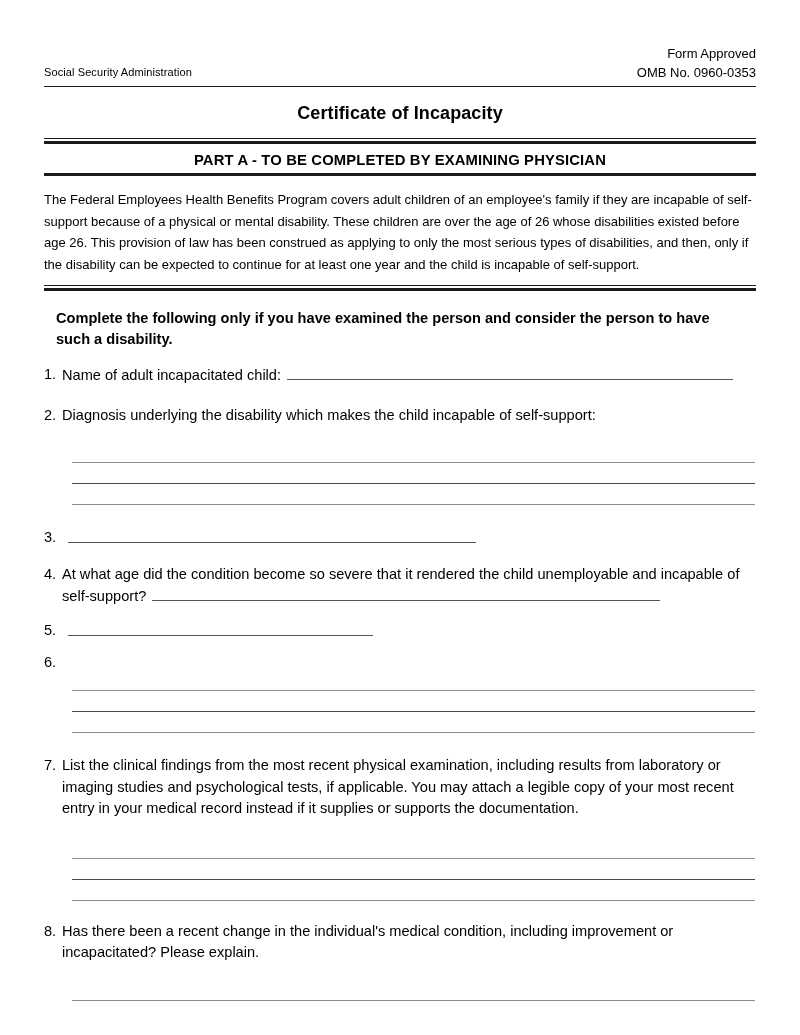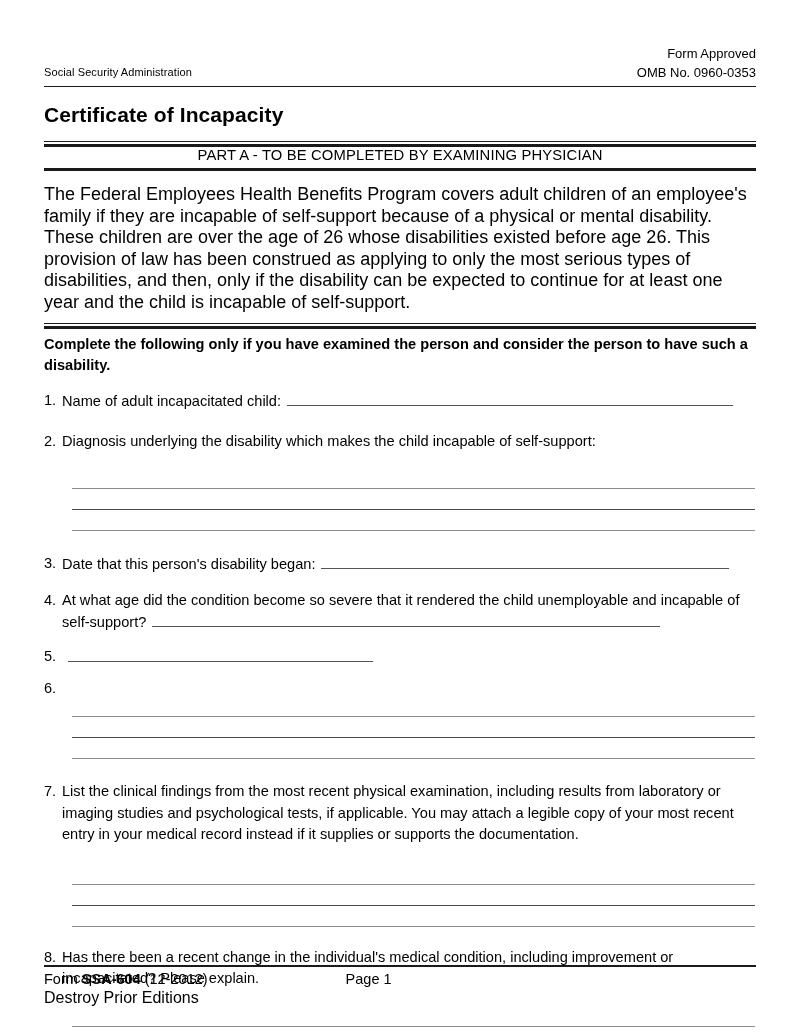--- a/index.html
+++ b/index.html
@@ -56,48 +56,48 @@
     border-bottom: 3px solid #1a1a1a;
     height: 2px;
   }
   .rule-thick {
     border: 0;
     border-top: 3px solid #1a1a1a;
     margin: 0;
   }
 
   .doc-title {
-    text-align: left;
-    font-size: 21px;
+    text-align: center;
+    font-size: 18px;
     font-weight: bold;
     letter-spacing: 0.1px;
     margin: 16px 0 14px 0;
   }
 
   .part-band {
     text-align: center;
     font-size: 14.8px;
-    font-weight: normal;
+    font-weight: bold;
     letter-spacing: 0.15px;
-    padding: 0 0 5px 0;
+    padding: 8px 0 5px 0;
   }
 
   
   .intro {
-    font-size: 18px;
+    font-size: 13px;
     line-height: 21.5px;
     margin: 13px 0 0 0;
     text-align: left;
   }
 
   .instruction {
     font-size: 14.6px;
     font-weight: bold;
     line-height: 21px;
-    margin: 0;
+    margin: 12px;
     padding-top: 5px;
   }
 
   .items { margin-top: 14px; }
 
   .item {
     position: relative;
     font-size: 14.6px;
     line-height: 21.5px;
     padding-left: 18px;
@@ -204,21 +204,21 @@
     <div class="write-block">
       <div class="write-line"></div>
       <div class="write-line dark"></div>
       <div class="write-line"></div>
     </div>
 
     <div class="gap-22"></div>
 
     <div class="item">
       <span class="num">3.</span>
-      <span class="qtext">Date that this person's disability began:</span><span class="inline-line" style="width:408px;"></span>
+      <span class="inline-line" style="width:408px;"></span>
     </div>
 
     <div class="gap-14"></div>
 
     <div class="item">
       <span class="num">4.</span>
       <span class="qtext">At what age did the condition become so severe that it rendered the child unemployable and incapable of self-support?</span><span class="inline-line" style="width:508px;"></span>
     </div>
 
     <div class="gap-12"></div>
@@ -260,24 +260,14 @@
       <span class="qtext">Has there been a recent change in the individual's medical condition, including improvement or incapacitated?  Please explain.</span>
     </div>
     <div class="gap-16"></div>
     <div class="write-block">
       <div class="write-line"></div>
 
     </div>
 
   </div>
 
-  <div class="footer">
-    <hr class="footer-rule">
-    <div class="footer-row">
-      <div class="footer-left">
-        <span>Form </span><b>SSA-604</b><span> (12-2012)</span>
-      </div>
-      <div class="footer-page">Page 1</div>
-    </div>
-    <div class="footer-left">Destroy Prior Editions</div>
-  </div>
 
 </div>
 
 </body></html>

